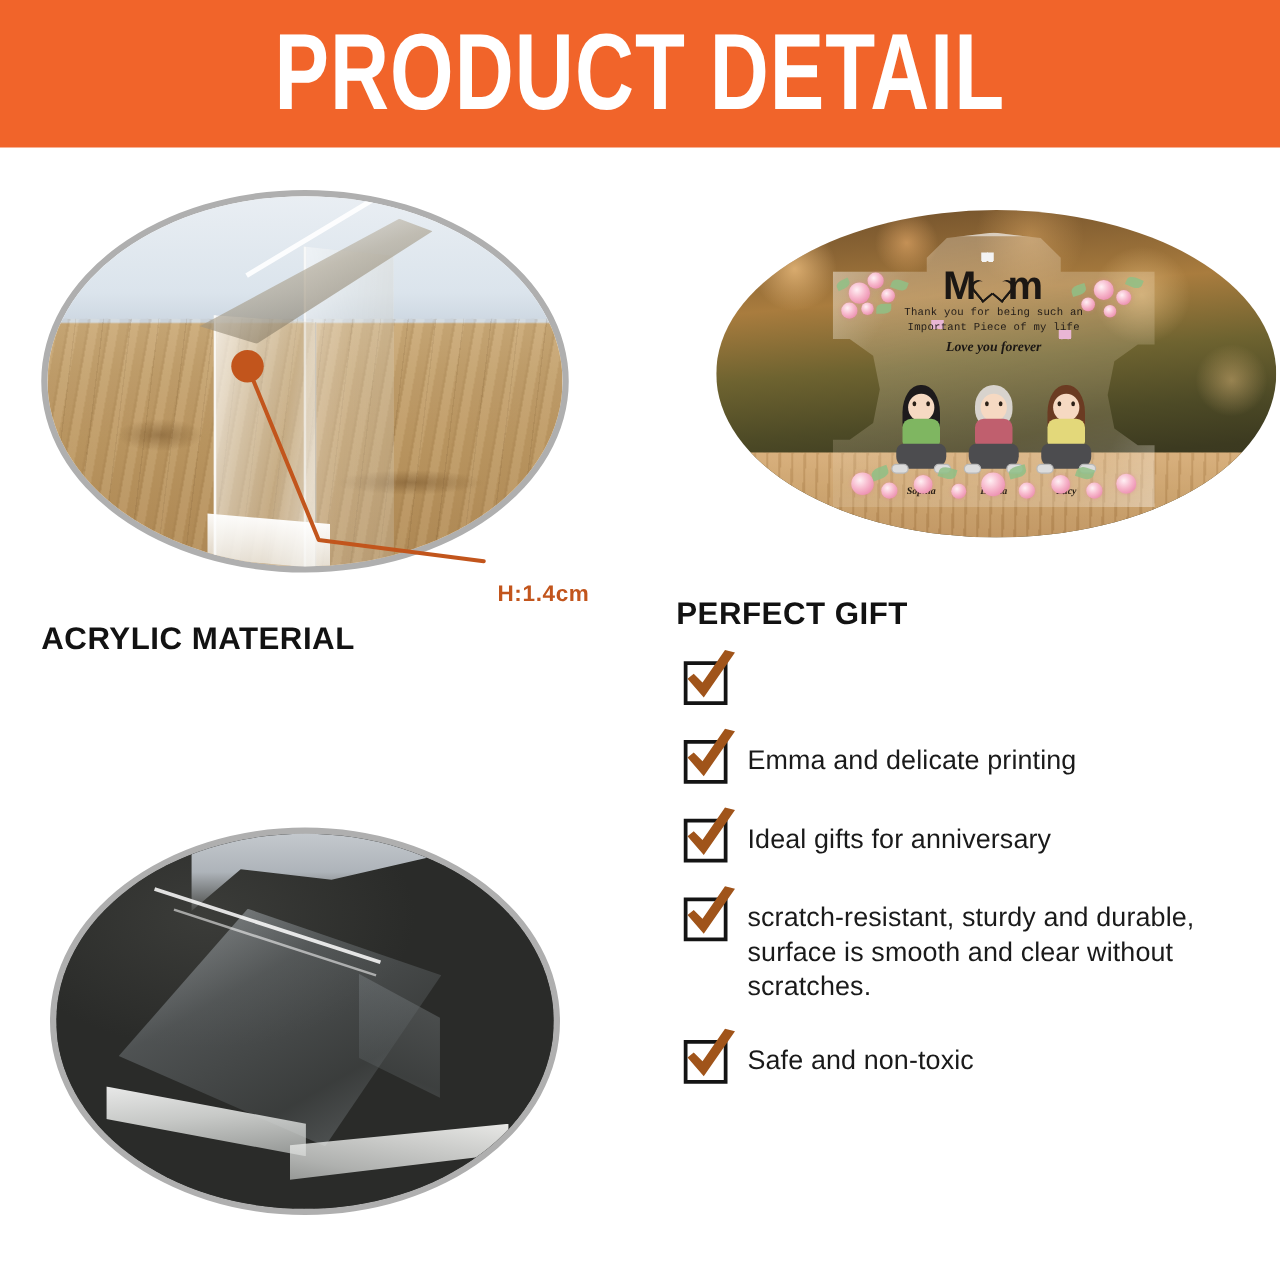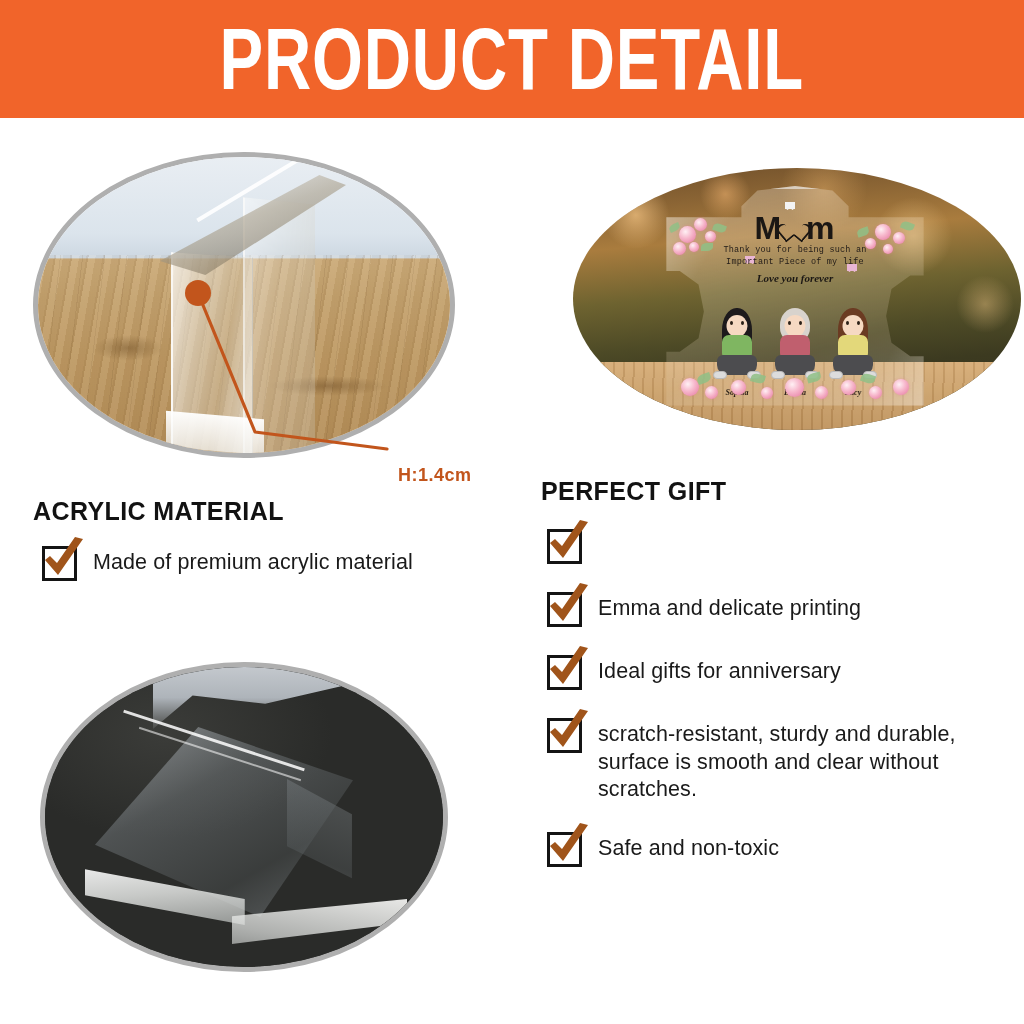--- a/index.html
+++ b/index.html
@@ -585,30 +585,20 @@
   </div>
 
   <svg id="callout" viewBox="0 0 1024 1024" width="1024" height="1024">
     <polyline points="198,293 255,432 387,449" fill="none" stroke="#C2551C" stroke-width="3.2" stroke-linejoin="round" stroke-linecap="round"></polyline>
     <circle cx="198" cy="293" r="13" fill="#C2551C"></circle>
   </svg>
   <div class="callout-label">H:1.4cm</div>
 
   <div class="section-heading" id="heading-acrylic">ACRYLIC MATERIAL</div>
 
-  <div class="feature-list" id="list-acrylic">
-    <div class="feature-item">
-      <div class="checkbox">
-        <svg class="tick" viewBox="0 0 47 45">
-          <path d="M5 23 L18 38 L43 2 L35 0 L17 26 L10 19 Z" fill="#A0541A"></path>
-        </svg>
-      </div>
-      <div class="feature-text">Made of premium acrylic material</div>
-    </div>
-  </div>
 
   <div class="section-heading" id="heading-gift">PERFECT GIFT</div>
 
   <div class="feature-list" id="list-gift">
     <div class="feature-item">
       <div class="checkbox">
         <svg class="tick" viewBox="0 0 47 45">
           <path d="M5 23 L18 38 L43 2 L35 0 L17 26 L10 19 Z" fill="#A0541A"></path>
         </svg>
       </div>

